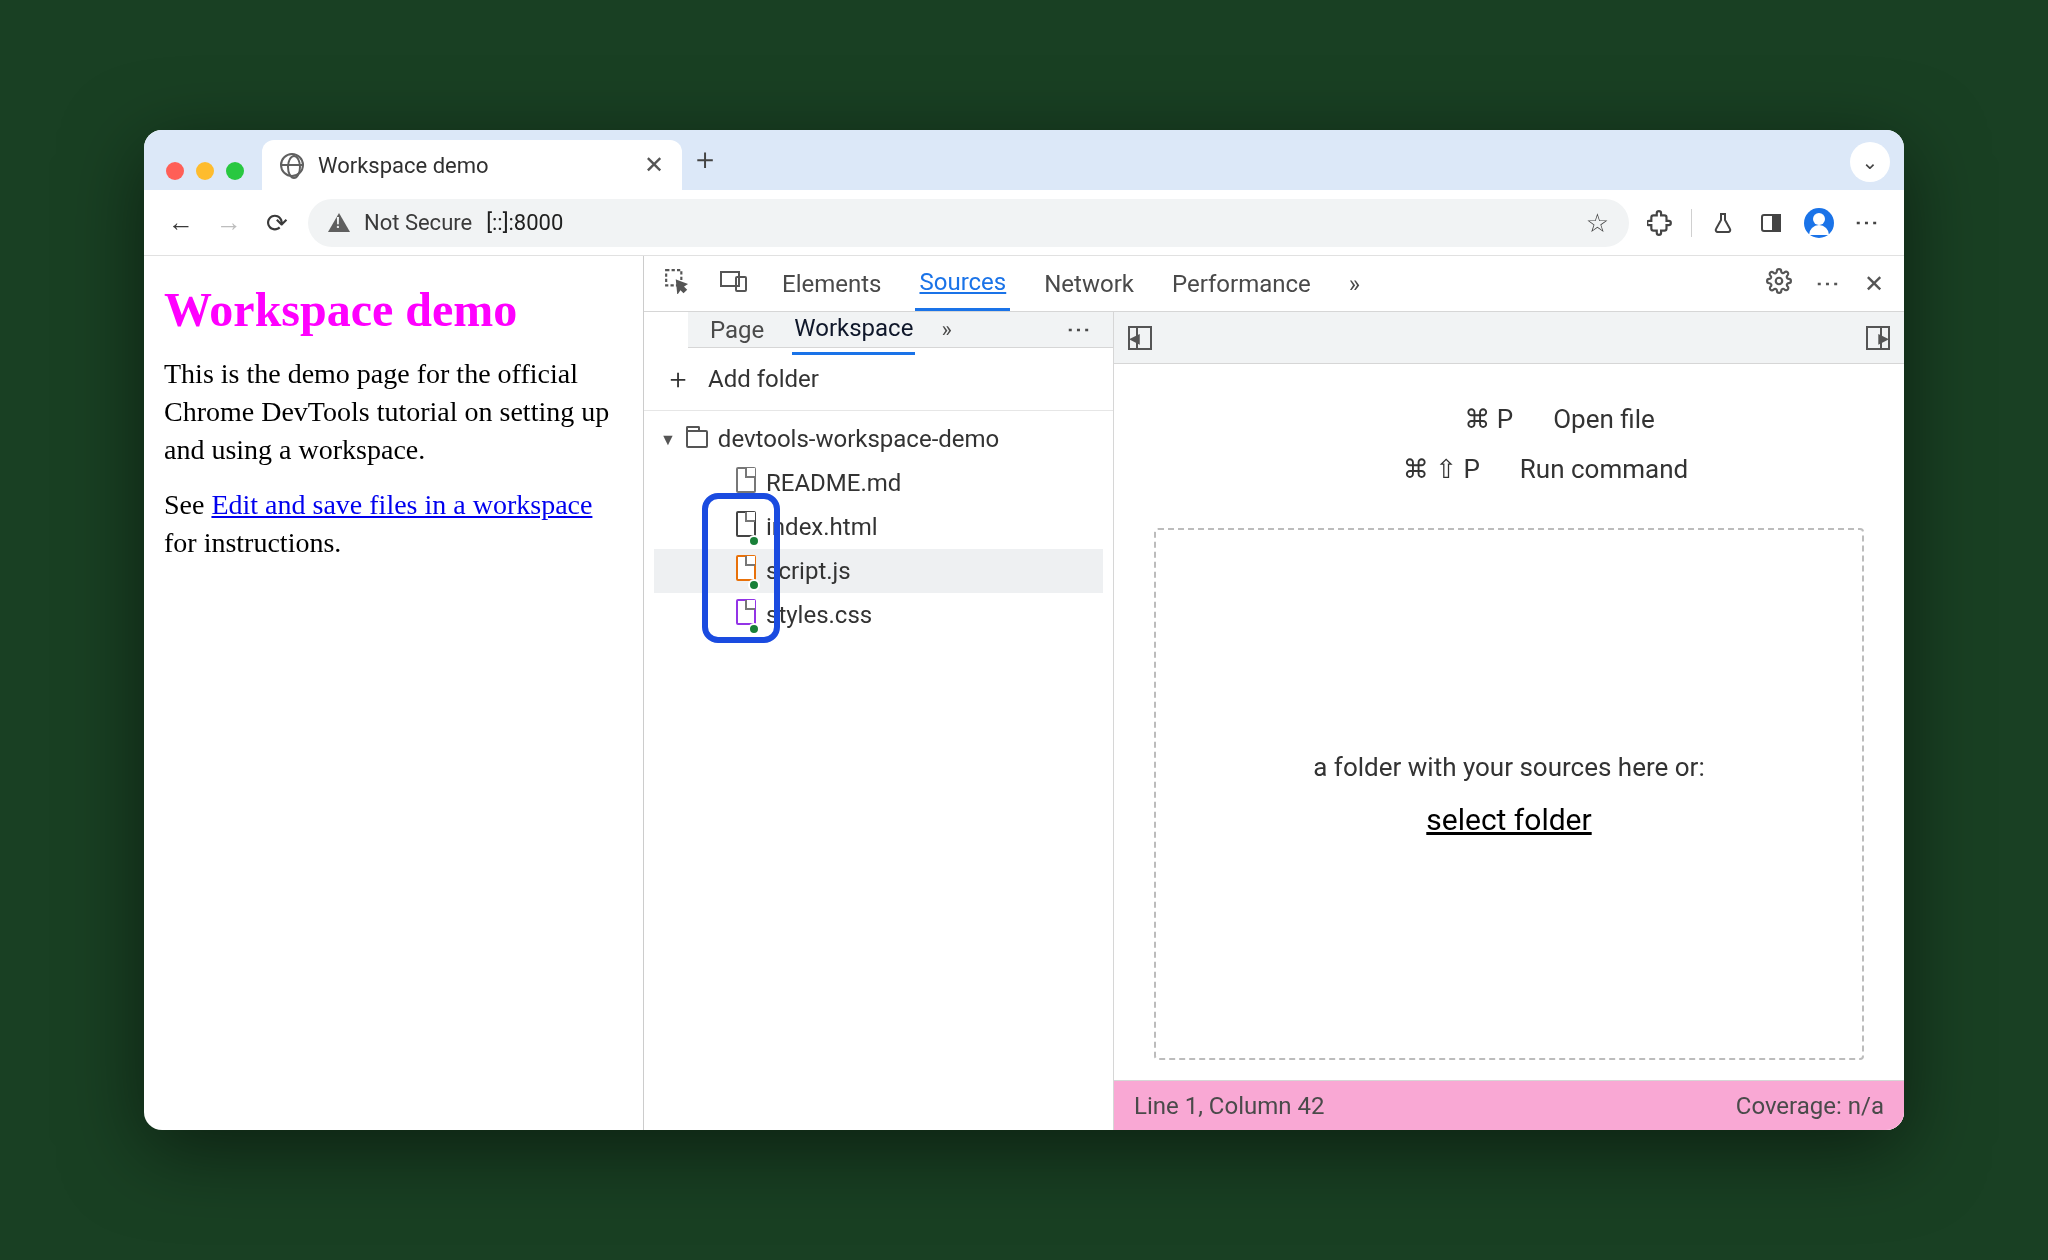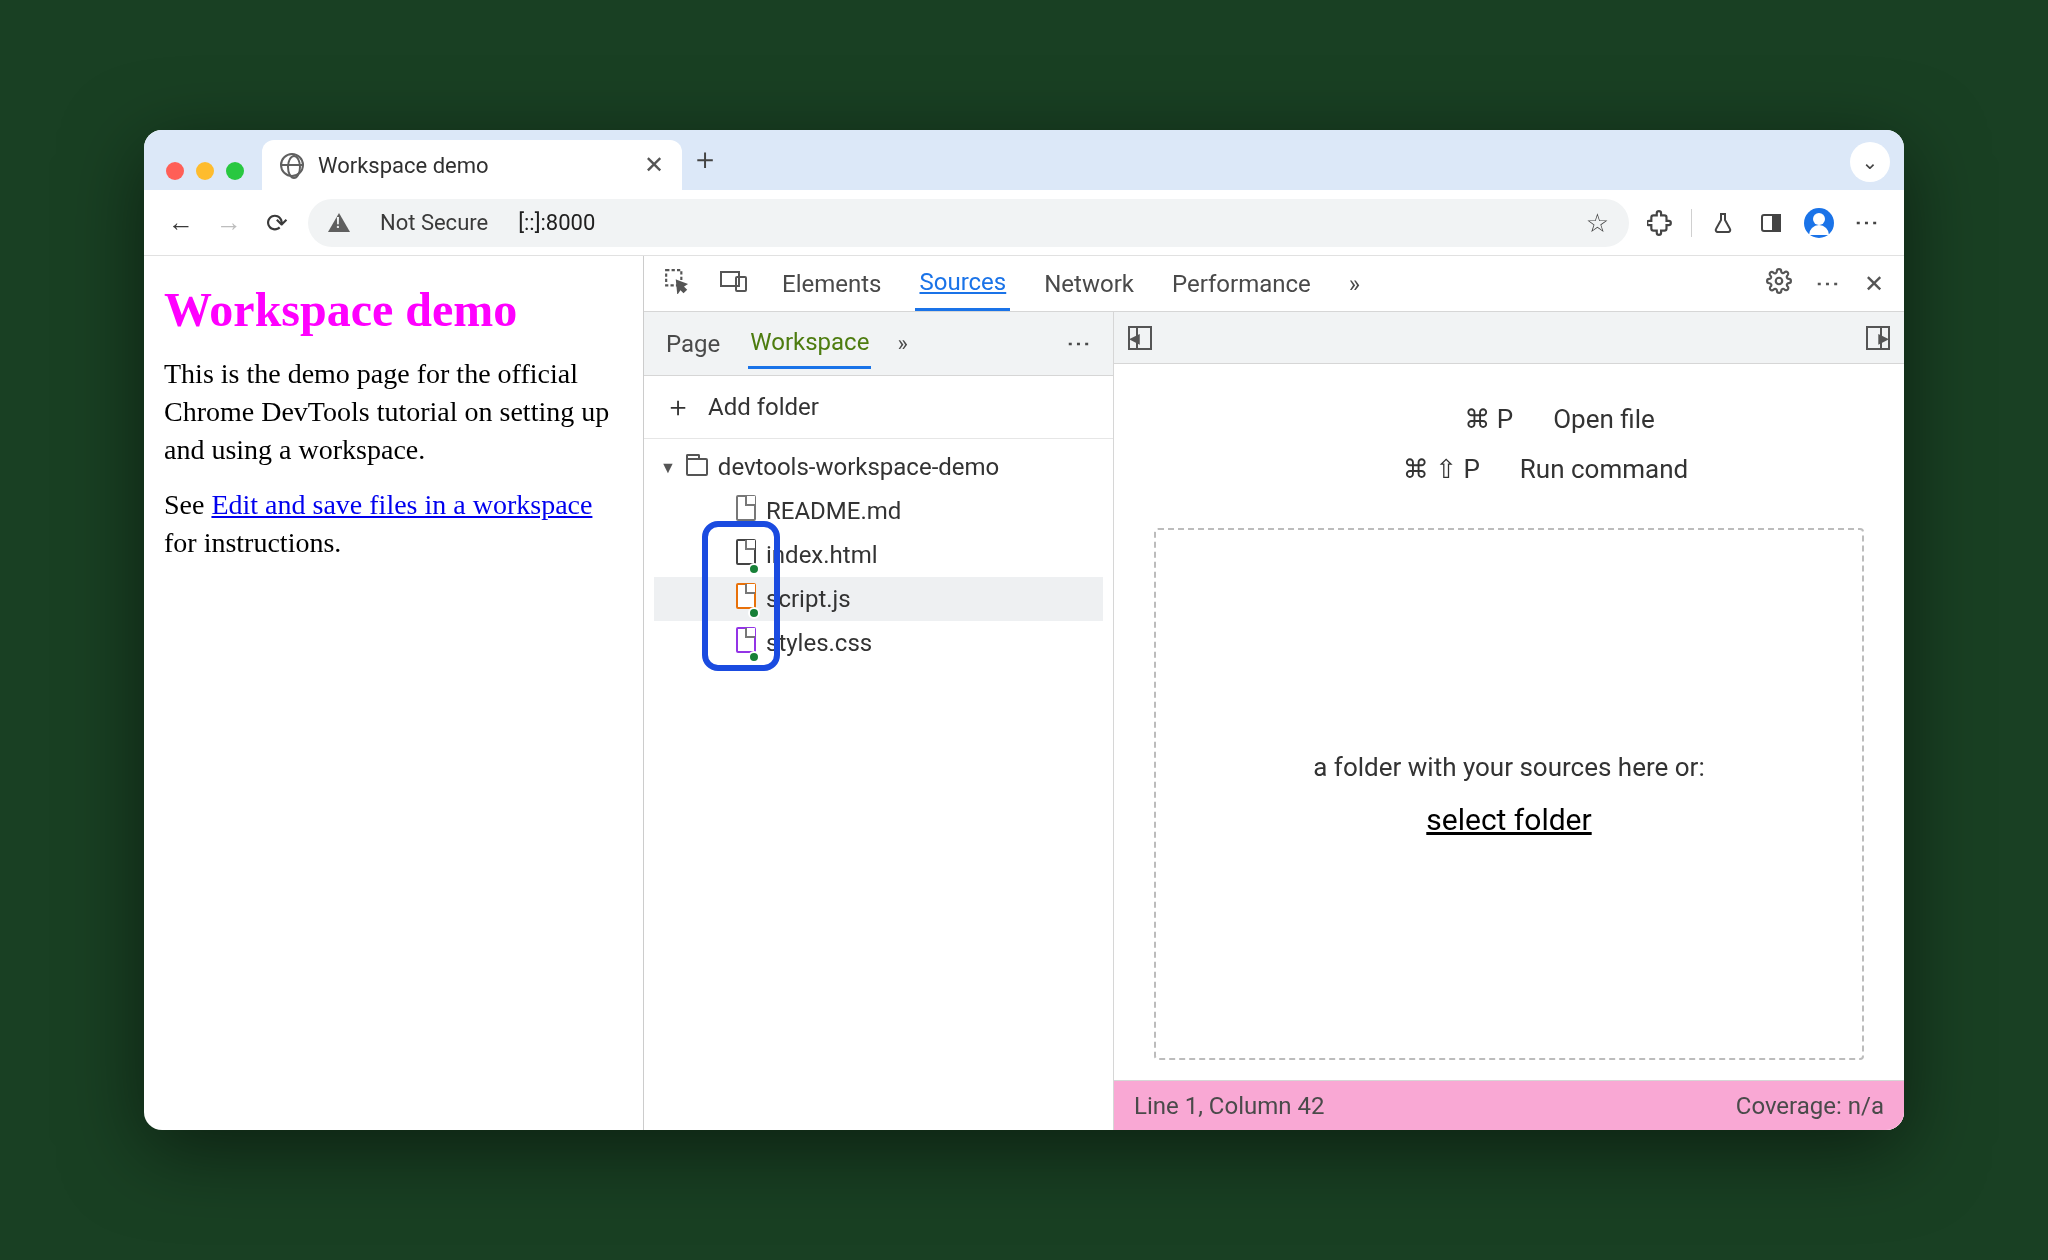--- a/index.html
+++ b/index.html
@@ -66,21 +66,21 @@
     background:#fff;
     height: 66px;
     display:flex; align-items:center; gap: 14px;
     padding: 0 20px;
     border-bottom: 1px solid #e1e1e1;
   }
   .tbtn { width:34px; height:34px; display:flex; align-items:center; justify-content:center; color:#3a3a3a; font-size:26px; }
   .tbtn.dis { color:#bdbdbd; }
   .addr {
     flex: 1; background:#f1f3f4; border-radius: 30px; height: 48px;
-    display:flex; align-items:center; gap:30px; padding: 0 20px;
+    display:flex; align-items:center; gap:14px; padding: 0 20px;
     color:#3a3a3a; font-size:22px;
   }
   .addr .warn {
     width:0;height:0;border-left:11px solid transparent;border-right:11px solid transparent;border-bottom:19px solid #5f5f5f; position:relative;
   }
   .addr .warn::after{content:"!"; color:#f1f3f4; position:absolute; left:-3px; top:2px; font-size:14px; font-weight:bold;}
   .addr .ns { color:#3a3a3a; }
   .addr .url { color:#202020; }
   .addr .star { margin-left:auto; font-size:26px; color:#444; }
   .ticon { width:34px; display:flex; align-items:center; justify-content:center; color:#444; font-size:24px;}
@@ -103,25 +103,25 @@
   .dt-tabs {
     height:56px; display:flex; align-items:center; gap:30px; padding:0 20px;
     border-bottom:1px solid #d6d6d6; font-size:24px; color:#4a4a4a;
     background:#fff;
   }
   .dtool-icon { font-size:24px; color:#555; }
   .dt-tab { cursor:pointer; padding: 12px 4px; }
   .dt-tab.active { color:#1a73e8; border-bottom:3px solid #1a73e8;text-decoration:underline; }
   .dt-right { margin-left:auto; display:flex; gap:22px; align-items:center; font-size:24px; color:#555;}
   .dt-sub {
-    height:64px; background:#f1f3f4; display:flex; align-items:center; gap:26px; padding:0 20px;
-    font-size:24px; color:#4a4a4a; border-bottom:1px solid #d6d6d6;
+    height:36px; background:#f1f3f4; display:flex; align-items:center; gap:26px; padding:0 20px;
+    font-size:24px; color:#4a4a4a; border-bottom:1px solid #d6d6d6;margin-left:44px;
   }
   .dt-subtab{ padding:10px 2px; cursor:pointer;}
-  .dt-subtab.active { color:#4d7c0f; border-bottom:3px solid #1a73e8;}
+  .dt-subtab.active { color:#0f172a; border-bottom:3px solid #1a73e8;}
   .dt-sub .more { font-size:22px;}
   .dt-sub .vsep { margin-left:auto;}
   .dt-body { flex:1; display:flex; overflow:hidden;}
   .filepane { width:470px; border-right:1px solid #d6d6d6; display:flex; flex-direction:column;}
   .addfolder { display:flex; align-items:center; gap:16px; font-size:24px; color:#333; padding:12px 20px; border-bottom:1px solid #e6e6e6;}
   .addfolder .plus { font-size:28px; font-weight:300;}
   .tree { padding:6px 10px; font-size:24px; color:#333; }
   .tree-row { display:flex; align-items:center; gap:10px; padding:4px 6px; height:44px;}
   .tree-row.sel { background:#eef0f2;}
   .indent2 { display:inline-block; width:66px;}

